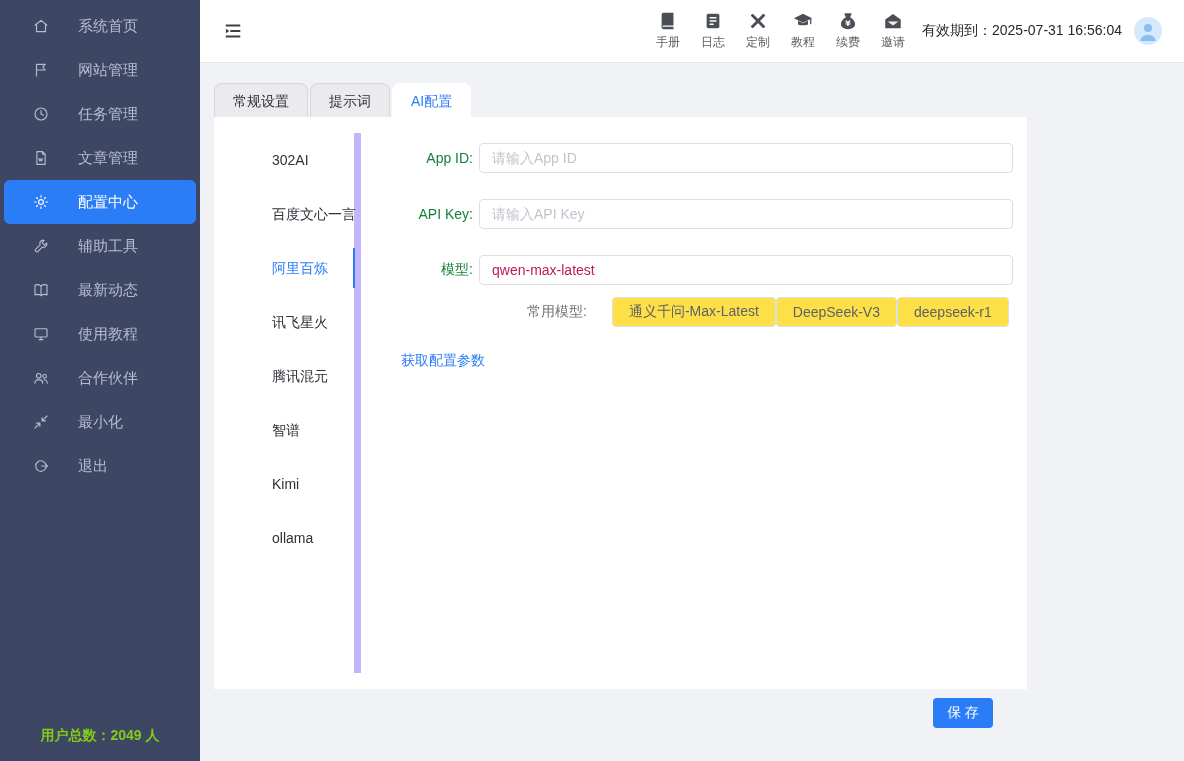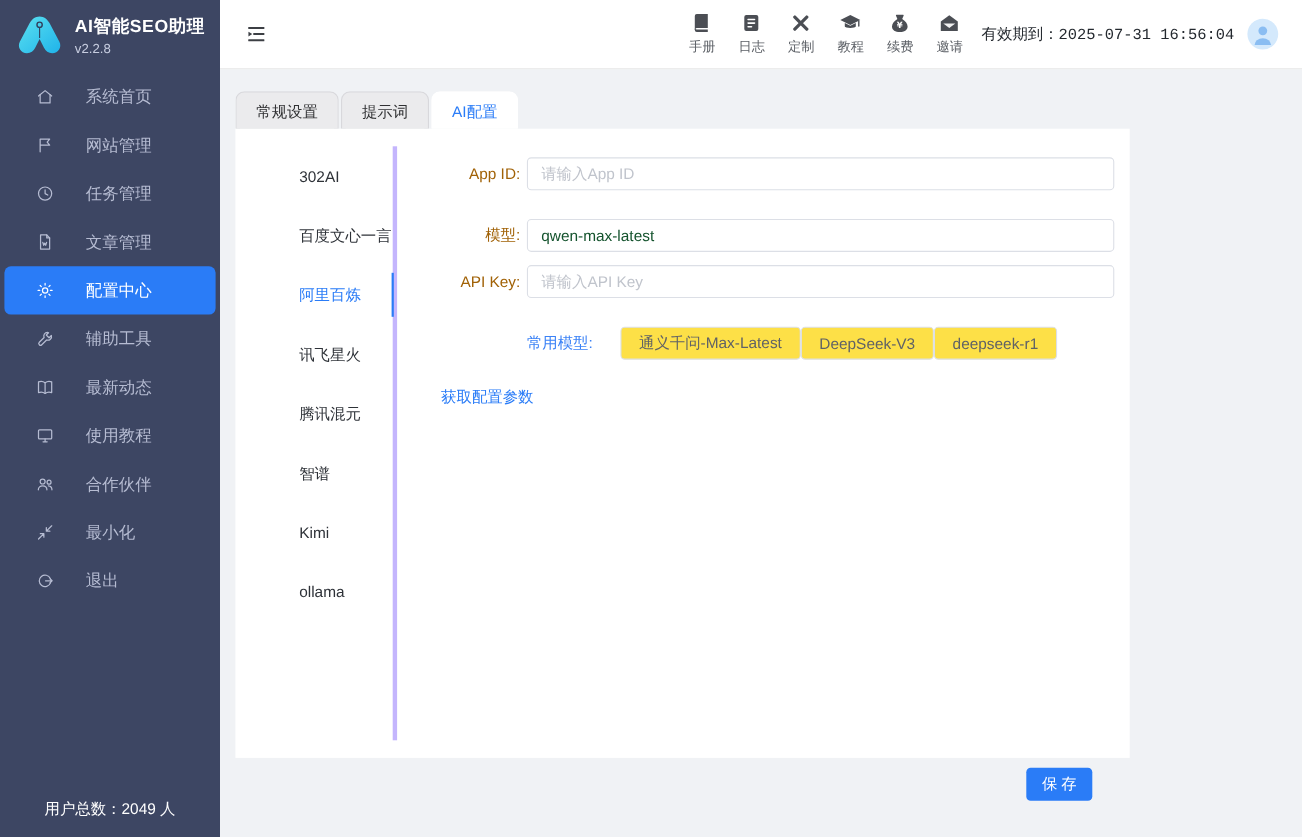--- a/index.html
+++ b/index.html
@@ -9,85 +9,68 @@
   
   .sidebar { position:absolute; left:0; top:0; width:200px; height:761px; background:#3d4663; display:flex; flex-direction:column; }
   .logo-row { display:flex; align-items:center; gap:10px; padding:12px 12px 10px 14px; }
   .logo-mark { width:44px; height:40px; flex:none; }
   .logo-text .t { color:#fff; font-size:16px; font-weight:700; letter-spacing:.5px; }
   .logo-text .v { color:#c7cde0; font-size:12px; margin-top:2px; }
   .menu { margin-top:4px; }
   .menu-item { height:44px; display:flex; align-items:center; gap:28px; padding:0 10px 0 32px; color:#b6bcd2; font-size:15px; cursor:pointer; }
   .menu-item svg { width:18px; height:18px; flex:none; }
   .menu-item.active { background:#2a7cf7; color:#fff; margin:0 4px; padding-left:28px; border-radius:6px; }
-  .sidebar-footer { margin-top:auto; text-align:center; padding:0 10px 16px; color:#ffffff; font-size:14px; font-weight:400; }
+  .sidebar-footer { margin-top:auto; text-align:center; padding:0 10px 16px; color:#84cc16; font-size:14px; font-weight:700; }
 
   
   .header { position:absolute; left:200px; top:0; width:984px; height:63px; background:#fff; border-bottom:1px solid #e8e8e8; display:flex; align-items:center; padding:0 22px; }
   .collapse-btn { width:24px; height:24px; color:#3c3f44; cursor:pointer; display:flex; align-items:center; }
   .collapse-btn svg { width:22px; height:22px; }
   .actions { display:flex; gap:21px; margin-left:auto; }
   .action { display:flex; flex-direction:column; align-items:center; gap:3px; cursor:pointer; }
   .action svg { width:20px; height:20px; fill:#4b4e54; }
   .action .lbl { font-size:12px; color:#5c6066; }
-  .expiry { margin-left:17px; font-size:14px; color:#24292f; white-space:nowrap;font-family:Liberation Mono, monospace; }
+  .expiry { margin-left:17px; font-size:14px; color:#24292f; white-space:nowrap; }
   .avatar { margin-left:12px; width:28px; height:28px; border-radius:50%; background:#d4e9fc; overflow:hidden; flex:none; cursor:pointer; }
 
   
   .main { position:absolute; left:200px; top:63px; width:843px; height:698px; padding:20px 16px 0 14px; }
   .tabbar { display:flex; }
   .tab { height:34px; line-height:34px; padding:0 18px; background:#ebebed; border:1px solid #d8d8dc; border-bottom:none; border-radius:8px 8px 0 0; margin-right:2px; font-size:14px; color:#303133; cursor:pointer; }
   .tab.active { background:#fff; border-color:#fff; color:#2a7cf7; }
   .panel { background:#fff; height:572px; display:flex; }
 
   
-  .providers { width:147px; flex:none; margin-top:16px; height:540px; border-right:4px solid #c4b5fd;padding-left:16px; }
+  .providers { width:147px; flex:none; margin-top:16px; height:540px; border-right:7px solid #c4b5fd;padding-left:16px; }
   .provider { position:relative; height:54px; line-height:54px; padding-left:42px; font-size:14px; color:#2e3238; cursor:pointer; white-space:nowrap; }
   .provider.active { color:#2a7cf7; }
   .provider.active::after { content:""; position:absolute; right:-1px; top:7px; width:2px; height:40px; background:#2a7cf7; }
 
   
   .form-area { flex:1; padding:26px 14px 0 24px; }
   .form-row { display:flex; align-items:center; margin-bottom:26px; }
-  .form-label { width:94px; flex:none; text-align:right; padding-right:6px; color:#a16207; font-size:14px; white-space:nowrap; }
-  .form-input { flex:1; height:30px; border:1px solid #dcdfe6; border-radius:4px; padding:0 12px; font-size:14px; color:#14532d; outline:none; background:#fff; }
+  .form-label { width:94px; flex:none; text-align:right; padding-right:6px; color:#15803d; font-size:14px; white-space:nowrap; }
+  .form-input { flex:1; height:30px; border:1px solid #dcdfe6; border-radius:4px; padding:0 12px; font-size:14px; color:#be185d; outline:none; background:#fff; }
   .form-input::placeholder { color:#c0c4cc; }
   .row-models { margin-bottom:0; }
   .label-spacer { width:94px; flex:none; }
-  .muted-label { color:#3b82f6; font-size:14px; margin-right:25px; white-space:nowrap; }
+  .muted-label { color:#737373; font-size:14px; margin-right:25px; white-space:nowrap;margin-left:48px; }
   .model-btn { height:30px; padding:0 16px; background:#fde047; border:1px solid #dcdfe6; border-radius:4px; font-size:14px; color:#606266; cursor:pointer; font-family:inherit; }
   .config-link { display:inline-block; margin:25px 0 0 16px; color:#2a7cf7; font-size:14px; text-decoration:none; cursor:pointer; }
 
   
   .save-row { display:flex; justify-content:flex-end; margin-top:9px; padding-right:34px; }
   .save-btn { width:60px; height:30px; background:#2a7cf7; color:#fff; border:none; border-radius:4px; font-size:14px; cursor:pointer; font-family:Liberation Serif, serif; white-space:nowrap; }
 
   .mi { stroke:currentColor; fill:none; stroke-width:1.5; stroke-linecap:round; stroke-linejoin:round; }
 </style>
 </head>
 <body>
 
 <aside class="sidebar">
-  <div class="logo-row">
-    <svg class="logo-mark" viewBox="0 0 44 40">
-      <defs>
-          <linearGradient id="lg" x1="0" y1="0" x2="1" y2="1">
-        <stop offset="0" stop-color="#5ce1f0"></stop>
-            <stop offset="1" stop-color="#1fb3ea"></stop>
-      </linearGradient>
-        </defs>
-      <path fill="url(#lg)" d="M22 3 C26 3 29 5.5 31 9 L40 26 C42.5 31 39 36.5 33.5 36.5 C30 36.5 27.5 34.5 26 31.5 L22 23.5 L18 31.5 C16.5 34.5 14 36.5 10.5 36.5 C5 36.5 1.5 31 4 26 L13 9 C15 5.5 18 3 22 3 Z"></path>
-      <circle cx="22" cy="10.5" r="2.4" fill="none" stroke="#32405e" stroke-width="1.3"></circle>
-      <path d="M22 13 L22 22.5" stroke="#32405e" stroke-width="1"></path>
-    </svg>
-    <div class="logo-text">
-      <div class="t">AI智能SEO助理</div>
-      <div class="v">v2.2.8</div>
-    </div>
-  </div>
 
   <nav class="menu">
     <div class="menu-item">
       <svg class="mi" viewBox="0 0 24 24">
           <path d="M4 11 L12 4.5 L20 11"></path>
           <path d="M6 9.5 V19.5 H18 V9.5"></path>
         </svg>
       <span>系统首页</span>
     </div>
     <div class="menu-item">
@@ -255,27 +238,27 @@
       <div class="provider">智谱</div>
       <div class="provider">Kimi</div>
       <div class="provider">ollama</div>
     </nav>
 
     <div class="form-area">
       <div class="form-row">
         <label class="form-label">App ID:</label>
         <input class="form-input" type="text" placeholder="请输入App ID" style="">
       </div>
+      <div class="form-row">
+        <label class="form-label">API Key:</label>
+        <input class="form-input" type="text" placeholder="请输入API Key" style="">
+      </div>
       <div class="form-row" style="margin-bottom:12px;">
         <label class="form-label">模型:</label>
         <input class="form-input" type="text" value="qwen-max-latest" style="">
-      </div>
-      <div class="form-row">
-        <label class="form-label">API Key:</label>
-        <input class="form-input" type="text" placeholder="请输入API Key" style="">
       </div>
       <div class="form-row row-models">
         <span class="label-spacer"></span>
         <span class="muted-label">常用模型:</span>
         <button class="model-btn">通义千问-Max-Latest</button>
         <button class="model-btn">DeepSeek-V3</button>
         <button class="model-btn">deepseek-r1</button>
       </div>
       <a class="config-link">获取配置参数</a>
     </div>

